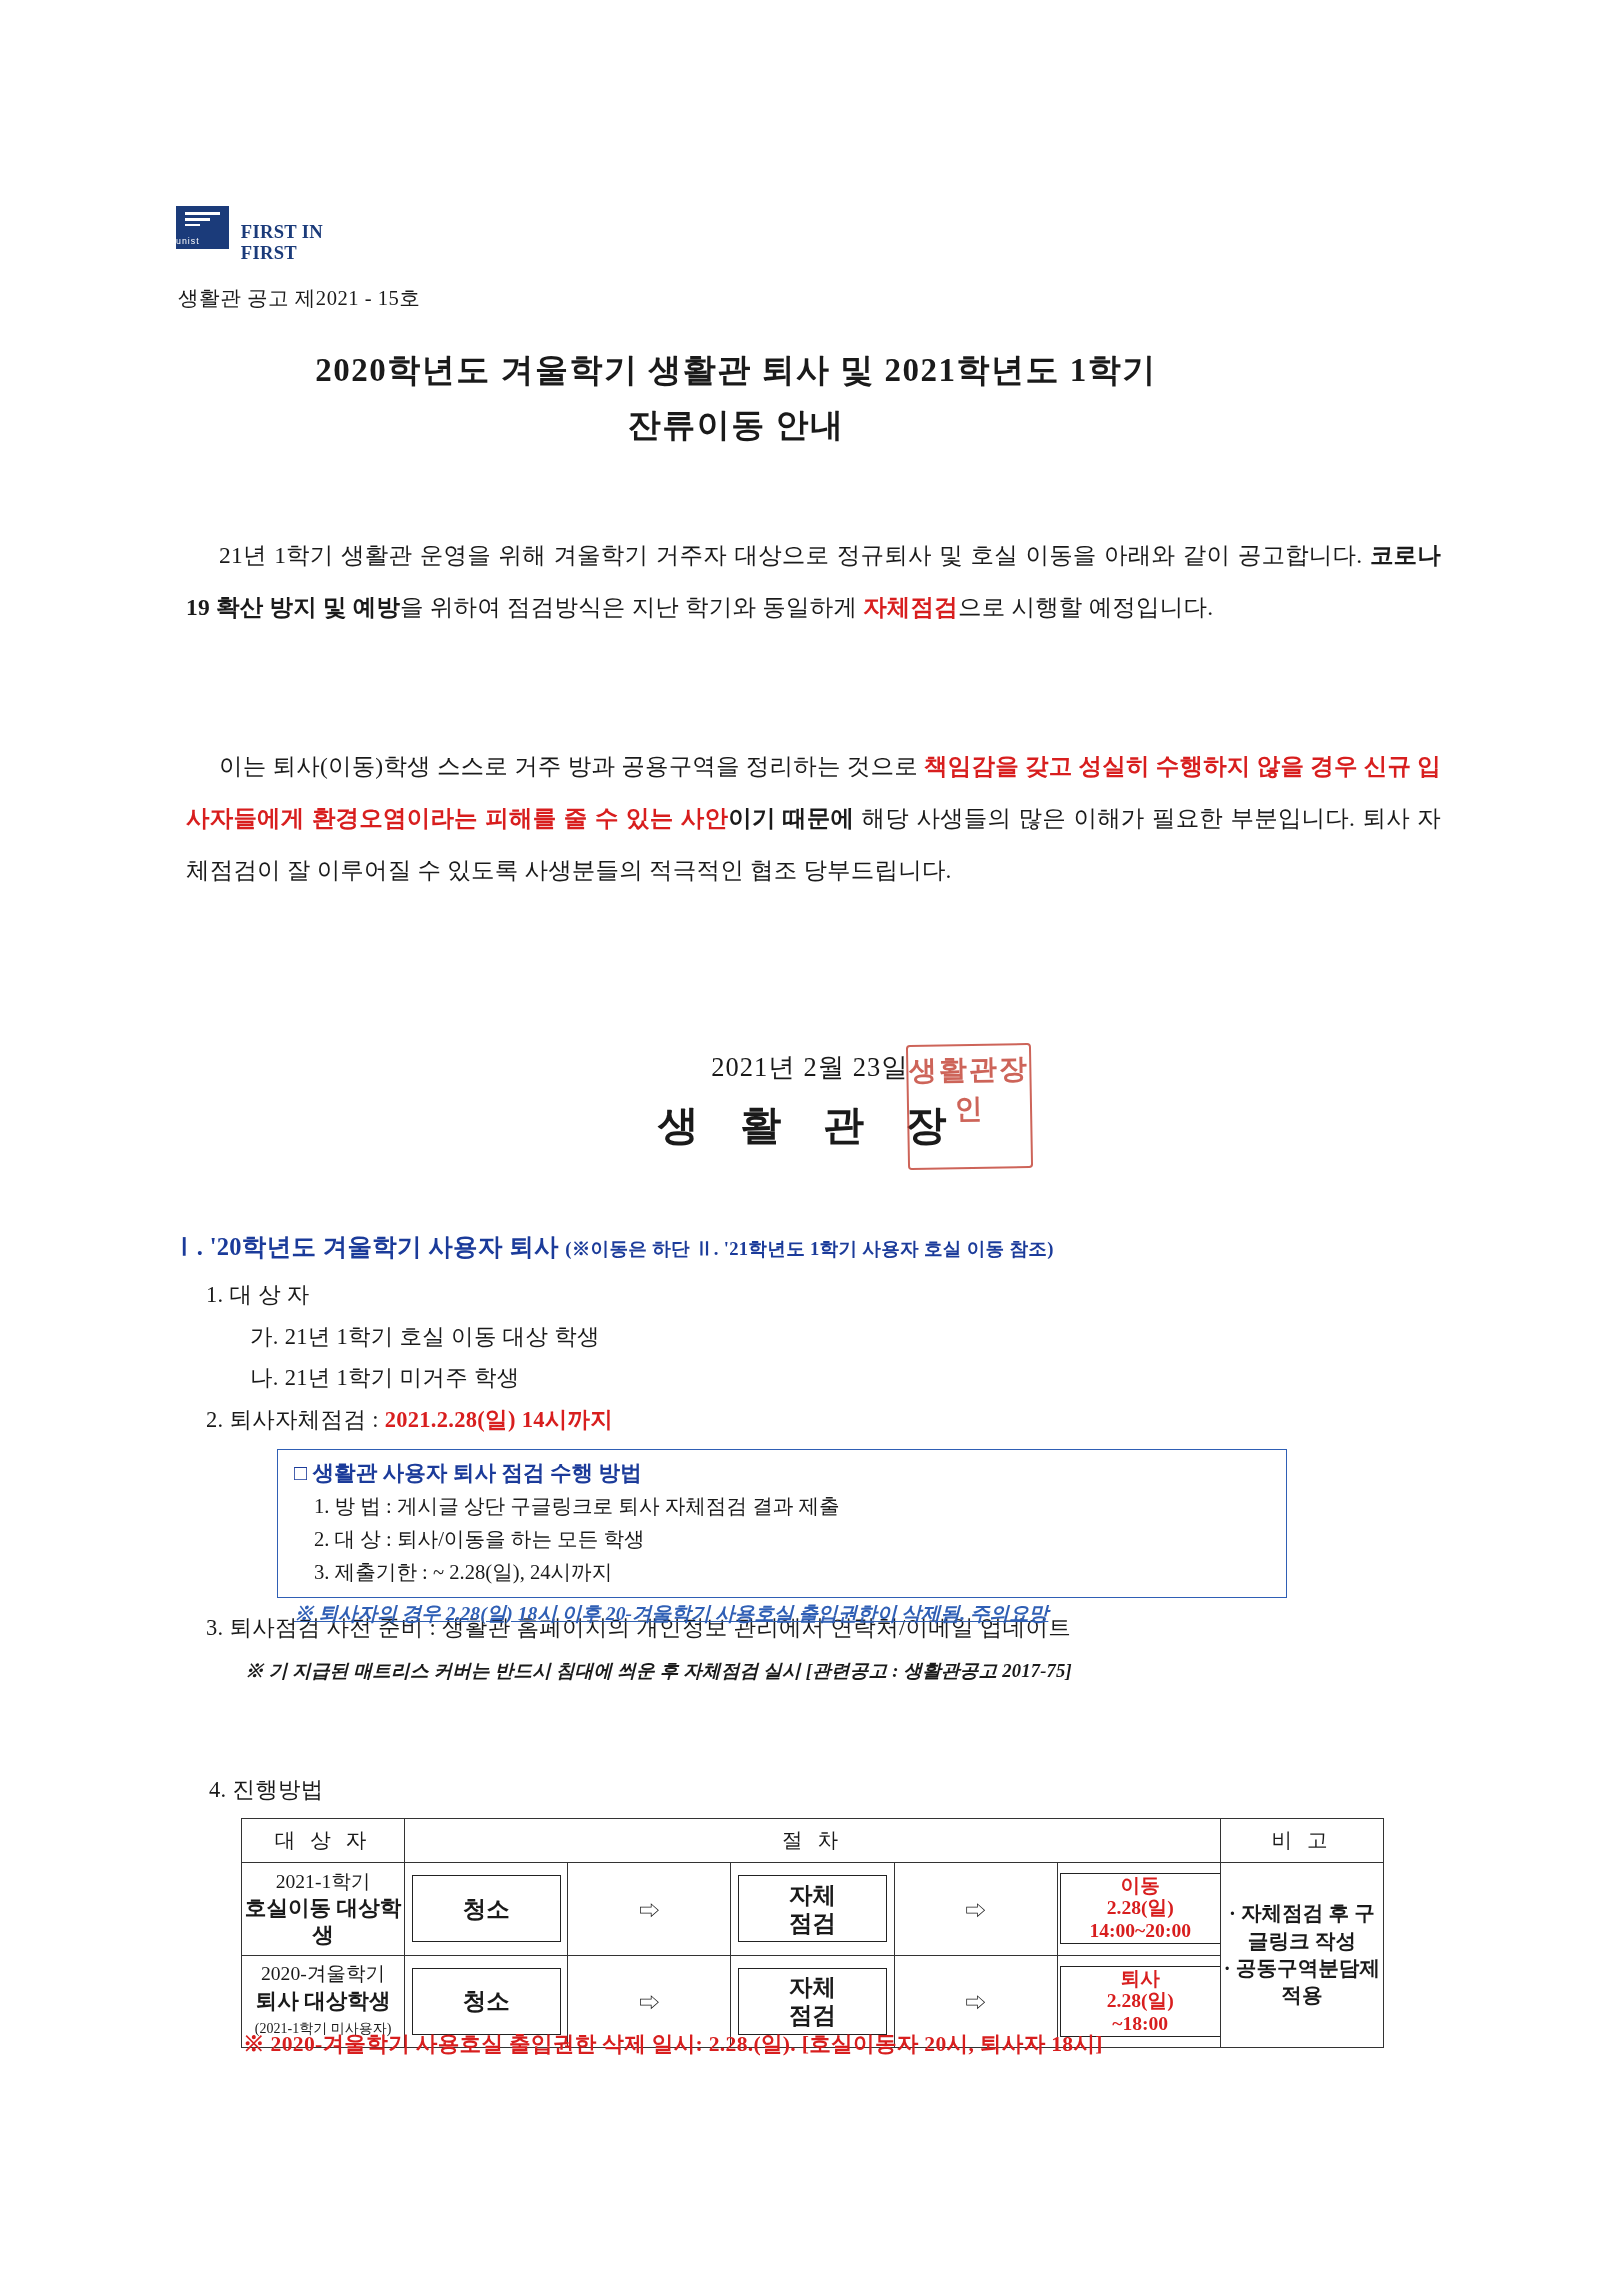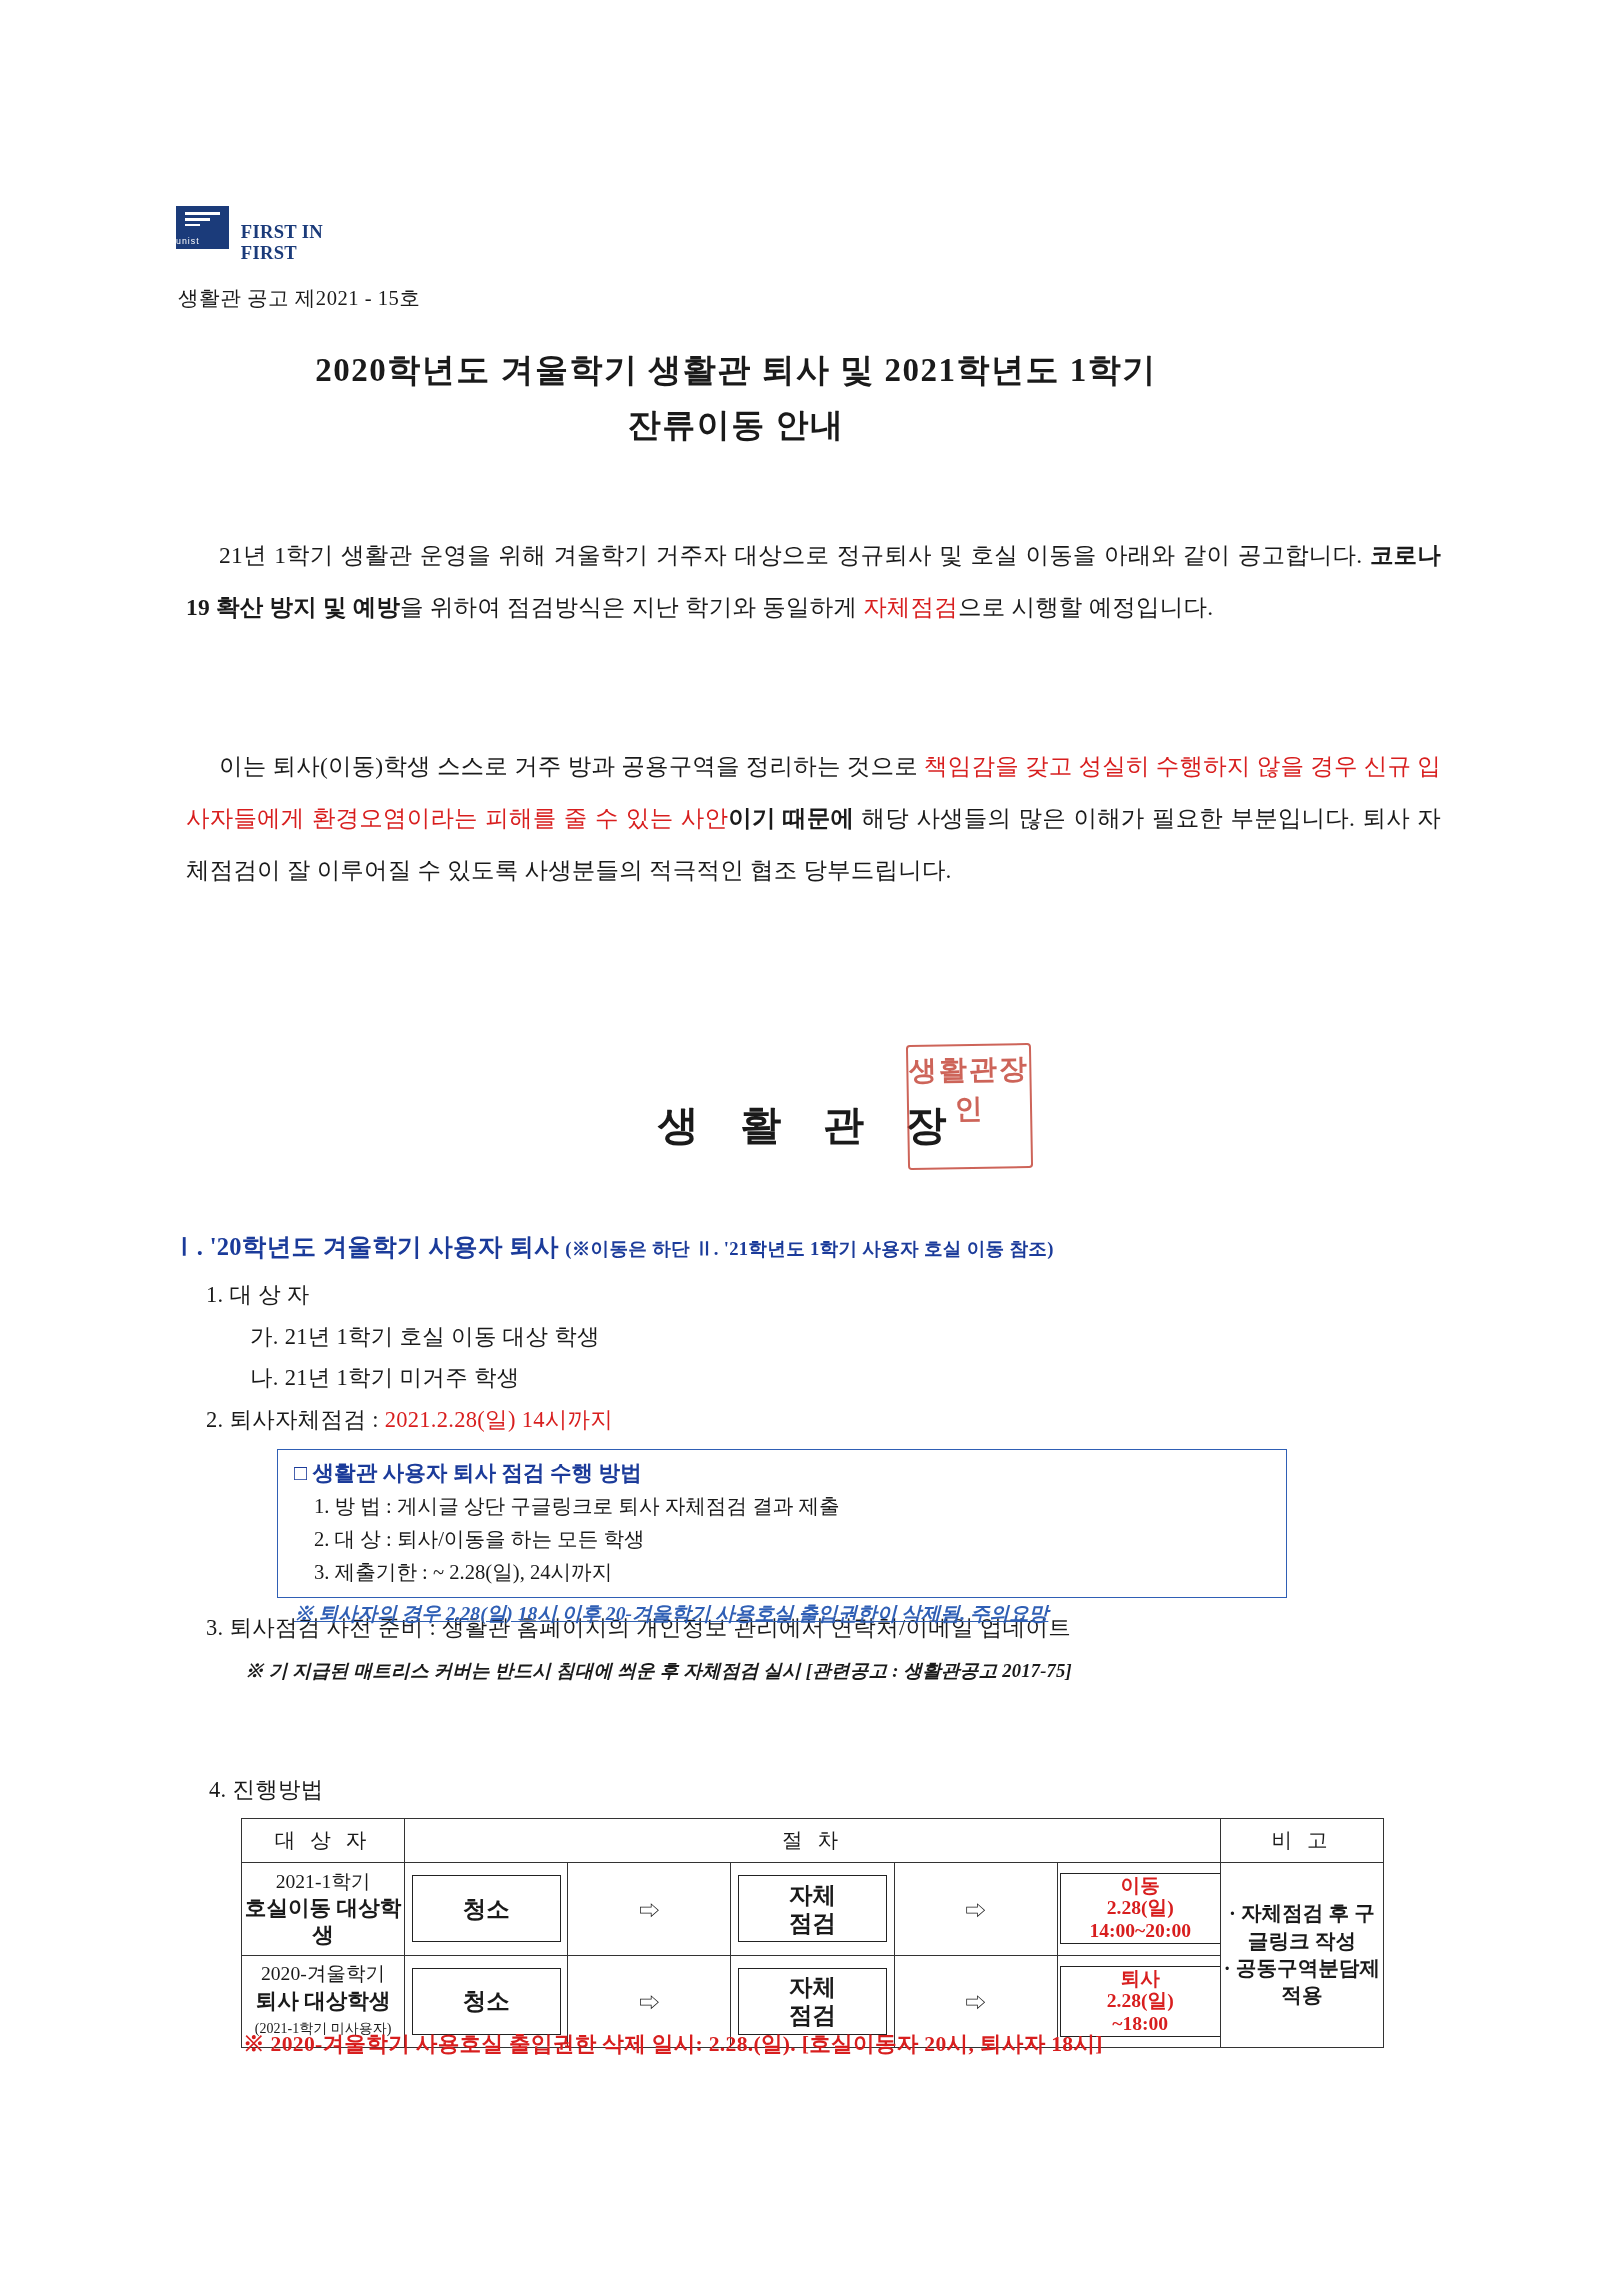--- a/index.html
+++ b/index.html
@@ -106,21 +106,21 @@
     width: 1255px;
     font-size: 23.5px;
     line-height: 52px;
     text-align: justify;
     letter-spacing: 0.2px;
   }
   #para1 { top: 529px; }
   #para2 { top: 740px; }
   .indent { display: inline-block; width: 33px; }
   .b { font-weight: bold; }
-  .redb { color: #d81e1e; font-weight: normal; }
+  .redb { color: #d81e1e; font-weight: bold; }
 
   
   .sign-date {
     position: absolute;
     left: 0;
     top: 1049px;
     width: 1620px;
     text-align: center;
     font-size: 26.5px;
     letter-spacing: 1px;
@@ -331,20 +331,21 @@
   </div>
 
   <div class="para" id="para1">
     <span class="indent"></span><span>21년 1학기 생활관 운영을 위해 겨울학기 거주자 대상으로 정규퇴사 및 호실 이동을 아래와 같이 공고합니다. </span><span class="b">코로나19 확산 방지 및 예방</span><span>을 위하여 점검방식은 지난 학기와 동일하게 </span><span class="redb">자체점검</span><span>으로 시행할 예정입니다.</span>
   </div>
 
   <div class="para" id="para2">
     <span class="indent"></span><span>이는 퇴사(이동)학생 스스로 거주 방과 공용구역을 정리하는 것으로 </span><span class="redb">책임감을 갖고 성실히 수행하지 않을 경우 신규 입사자들에게 환경오염이라는 피해를 줄 수 있는 사안</span><span class="b">이기 때문에</span><span> 해당 사생들의 많은 이해가 필요한 부분입니다. 퇴사 자체점검이 잘 이루어질 수 있도록 사생분들의 적극적인 협조 당부드립니다.</span>
   </div>
 
+  <div class="sign-date">2021년 2월 23일</div>
   <div class="sign-name">생 활 관 장</div>
   <div class="stamp">생활관장인</div>
 
   <div class="sec-head">
     <span>Ⅰ. '20학년도 겨울학기 사용자 퇴사</span>
     <span class="sub">(※이동은 하단 Ⅱ. '21학년도 1학기 사용자 호실 이동 참조)</span>
   </div>
 
   <div class="li" id="li1">
     <span>1.</span>

